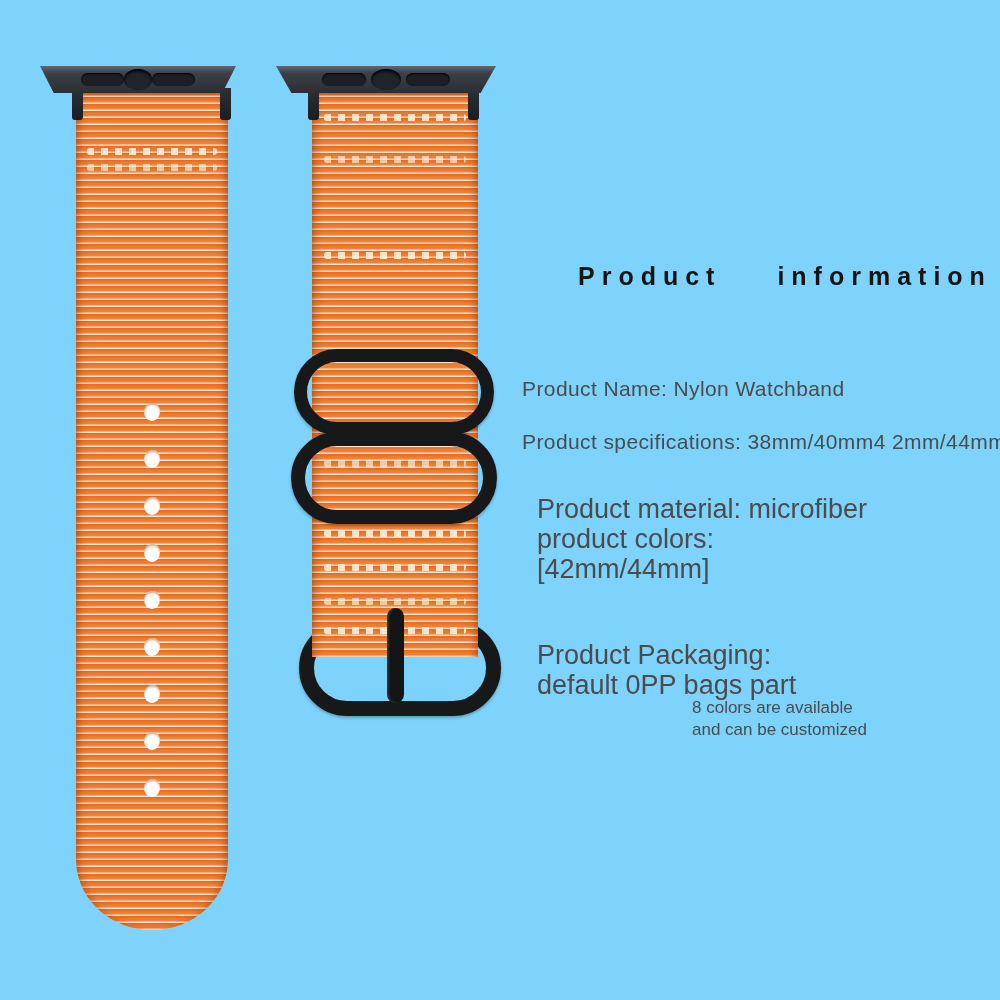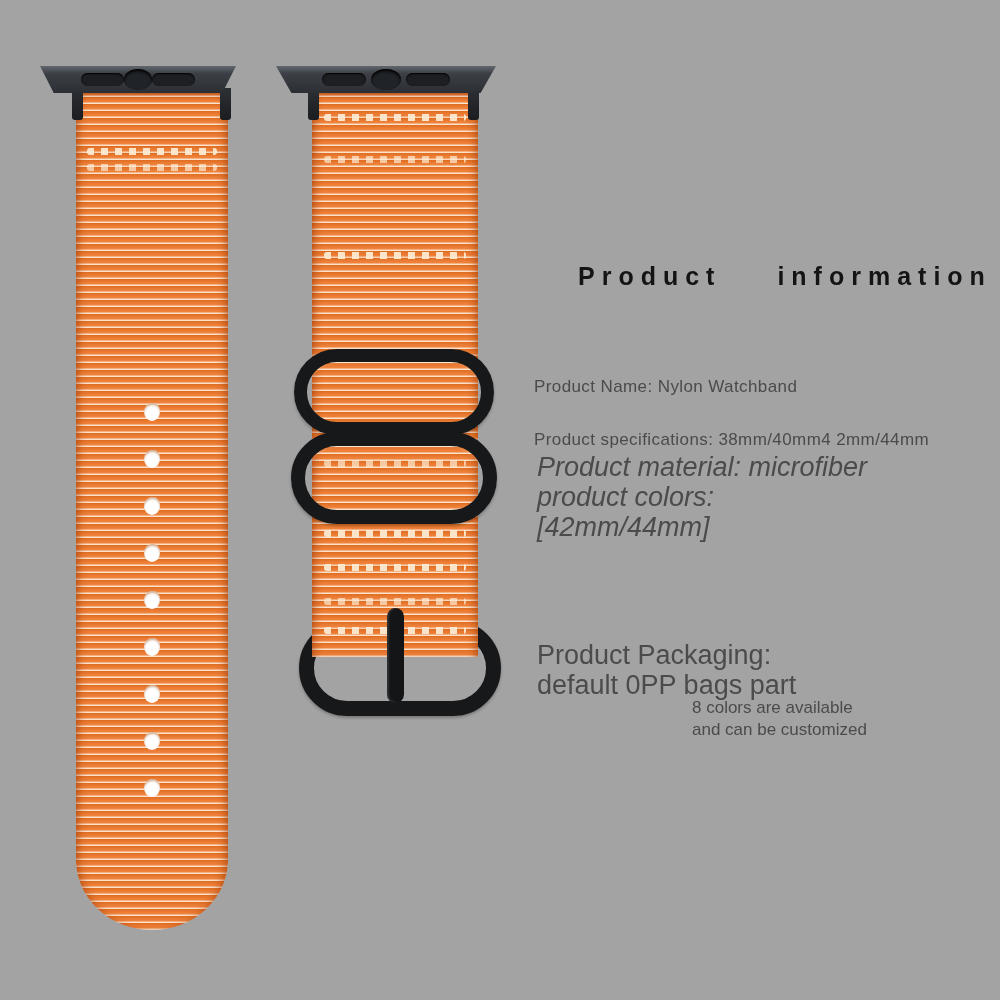--- a/index.html
+++ b/index.html
@@ -1,17 +1,17 @@
 <!DOCTYPE html>
 <html><head>
 <meta charset="utf-8">
 <style>
   html,body{margin:0;padding:0;background:#ffffff;}
   .canvas{
-    position:relative;width:1000px;height:1000px;background:#a3a3a3;overflow:hidden;
+    position:relative;width:1000px;height:1000px;background:#7dd3fc;overflow:hidden;
     font-family:"Liberation Sans","DejaVu Sans",sans-serif;
   }
   
   .adapter{
     position:absolute;height:27px;
     background:linear-gradient(180deg,#62666d 0%,#3c4046 28%,#2b2e33 100%);
     clip-path:polygon(0 0,100% 0,93% 100%,7% 100%);
     z-index:5;
   }
   .adapter .slots{position:absolute;left:7%;right:7%;top:0;bottom:0;display:flex;align-items:center;justify-content:space-between;padding:0 14%;box-sizing:border-box;}
@@ -55,21 +55,21 @@
   .prong{
     position:absolute;width:17px;border-radius:9px;background:#141517;z-index:7;
     box-shadow:inset 2px 0 2px rgba(255,255,255,.12);
   }
   
   .info-title{
     position:absolute;left:578px;top:262px;
     font-size:25px;font-weight:bold;color:#141414;
     letter-spacing:7px;word-spacing:42px;white-space:nowrap;
   }
-  .info-line{position:absolute;left:534px;font-size:17px;color:#4b4b4b;letter-spacing:.4px;white-space:nowrap;}
+  .info-line{position:absolute;left:522px;font-size:21px;color:#4b4b4b;letter-spacing:.4px;white-space:nowrap;}
   .info-block{position:absolute;left:537px;font-size:27px;color:#4b4b4b;line-height:30px;white-space:nowrap;}
   .info-note{position:absolute;left:692px;top:697px;font-size:17px;color:#4b4b4b;line-height:22px;white-space:nowrap;}
 </style>
 </head>
 <body>
 
 <div class="canvas">
 
   <div>
     <div class="adapter" style="left:40px;top:66px;width:196px;">
@@ -128,21 +128,21 @@
 
     <div class="prong" style="left:387px;top:608px;height:95px;"></div>
   </div>
 
   <div>
     <div class="info-title">Product information</div>
 
     <div class="info-line" style="top:377px;">Product Name: Nylon Watchband</div>
     <div class="info-line" style="top:430px;">Product specifications: 38mm/40mm4 2mm/44mm</div>
 
-    <div class="info-block" style="top:452px;font-style:italic;">
+    <div class="info-block" style="top:494px;">
       <div>Product material: microfiber</div>
       <div>product colors:</div>
       <div>[42mm/44mm]</div>
     </div>
 
     <div class="info-block" style="top:640px;">
       <div>Product Packaging:</div>
       <div>default 0PP bags part</div>
     </div>
 

